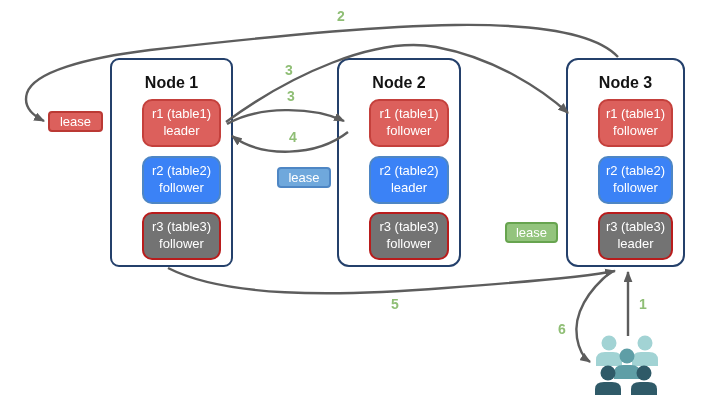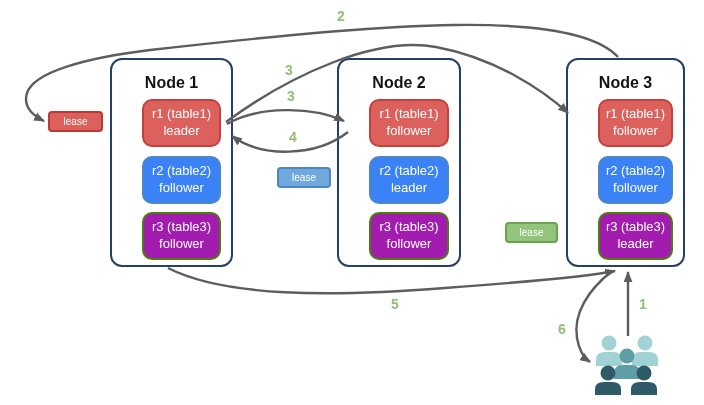--- a/index.html
+++ b/index.html
@@ -7,37 +7,37 @@
          font-family:"Liberation Sans",sans-serif;}
   .node{position:absolute;top:58px;height:209px;background:#fff;border:2px solid #24406b;
         border-radius:12px;box-sizing:border-box;}
   .node-title{position:absolute;left:0;right:0;top:14px;text-align:center;
               font-weight:bold;font-size:16px;color:#131313;}
   .replica{position:absolute;left:10px;right:10px;height:48px;border-radius:10px;
            box-sizing:border-box;display:flex;flex-direction:column;align-items:center;
            justify-content:center;color:#fff;font-size:13px;line-height:1.3;text-align:center;margin-left:20px;}
   .replica.red{background:#dc605c;border:2px solid #c4403c;}
   .replica.blue{background:#3b82f6;border:2px solid #4e86c4;}
-  .replica.green{background:#a21caf;border:2px solid #4d7c0f;}
+  .replica.green{background:#737373;border:2px solid #b91c1c;}
   .r-top{top:39px}.r-mid{top:96px}.r-bot{top:152px}
-  .lease{position:absolute;border-radius:4px;color:#fff;font-size:10px;display:flex;
+  .lease{position:absolute;border-radius:4px;color:#fff;font-size:13px;display:flex;
          align-items:center;justify-content:center;box-sizing:border-box;}
   .lease.red{background:#dc605c;border:2px solid #bb3934;left:48px;top:111px;width:55px;height:21px;}
   .lease.blue{background:#6fa8dc;border:2px solid #4e86c4;left:277px;top:167px;width:54px;height:21px;}
   .lease.green{background:#93c47d;border:2px solid #67a44f;left:505px;top:222px;width:53px;height:21px;}
   .num{position:absolute;transform:translate(-50%,-50%);color:#8fbe75;font-weight:bold;font-size:14px;}
   svg.layer{position:absolute;left:0;top:0;pointer-events:none;}
   .arrow{fill:none;stroke:#5d5d5d;stroke-width:2.4;}
 </style>
 </head>
 <body>
 
 <div class="stage">
 
-  <div class="node" style="left:110px;width:123px;">
+  <div class="node" style="left:110px;width:123px;border-radius:9px;">
     <div class="node-title">Node 1</div>
     <div class="replica red r-top">
       <span>r1 (table1)</span>
       <span>leader</span>
     </div>
     <div class="replica blue r-mid">
       <span>r2 (table2)</span>
       <span>follower</span>
     </div>
     <div class="replica green r-bot">

